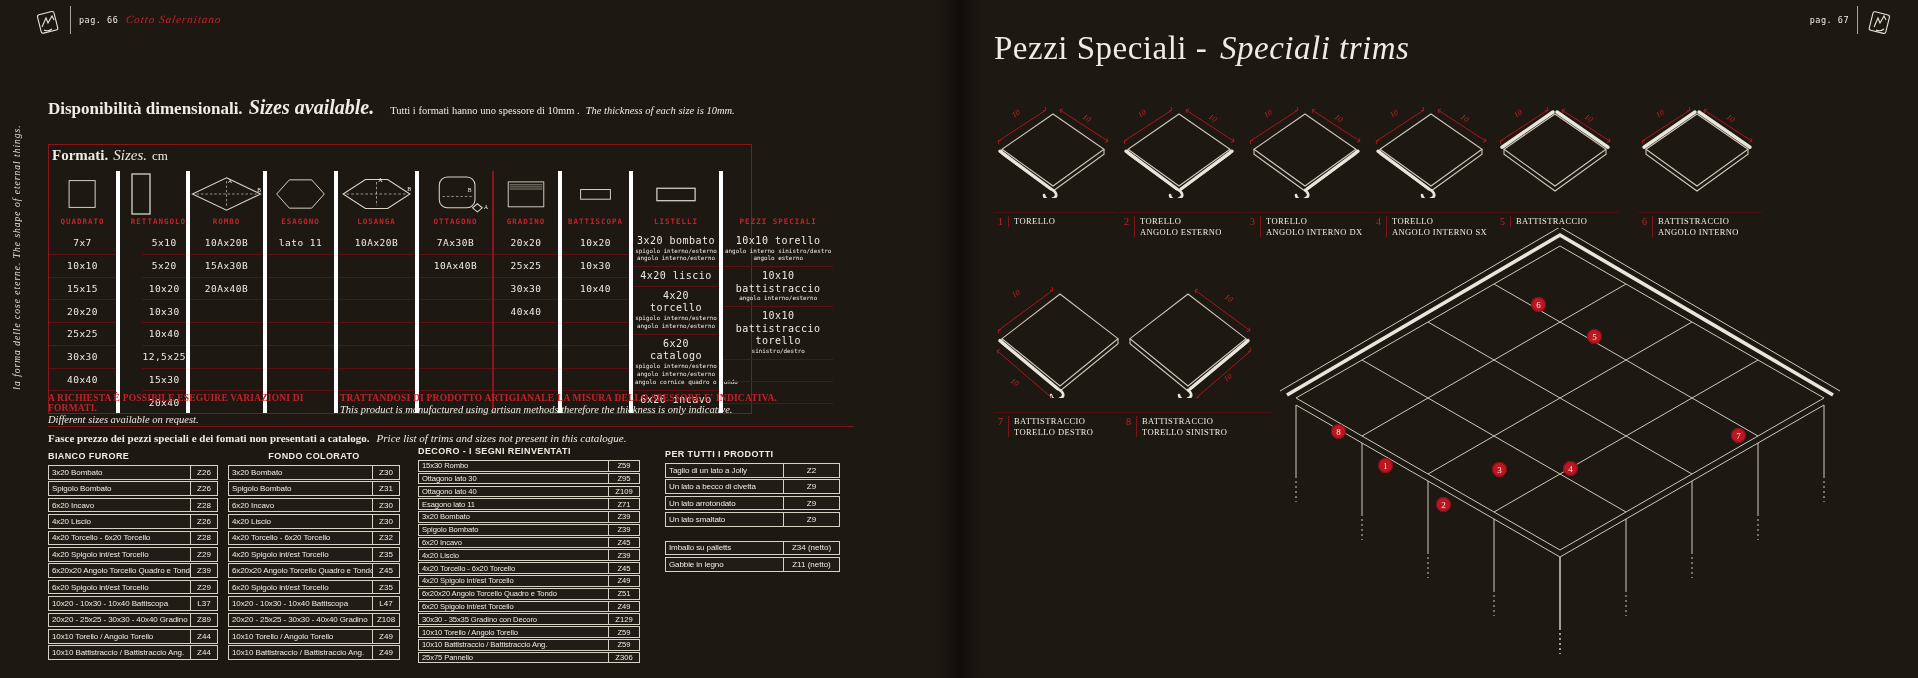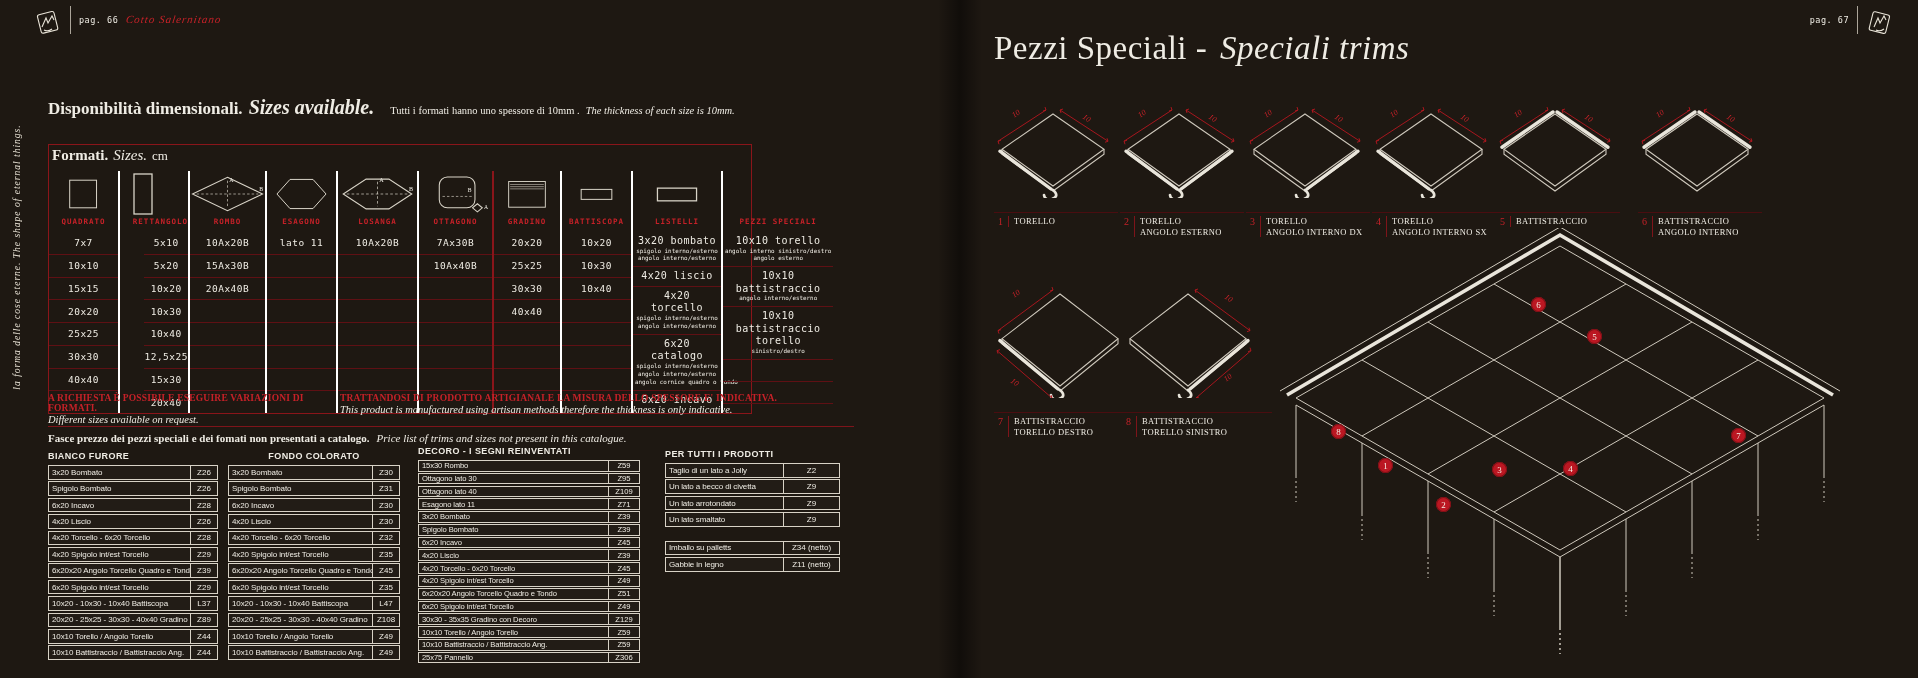--- a/index.html
+++ b/index.html
@@ -27,21 +27,21 @@
   .subtitle .n{font-size:10.5px;margin-left:10px;}
   .subtitle .ni{font-size:10.5px;font-style:italic;}
 
   
   .fmt-table{left:48px;top:116px;width:704px;height:270px;border:1px solid #8a151a;box-sizing:border-box;margin-top:28px;}
   .fmt-head{position:absolute;left:3px;top:2px;display:flex;align-items:baseline;gap:5px;}
   .fmt-head .b{font-weight:bold;font-size:15px;}
   .fmt-head .i{font-style:italic;font-size:15px;}
   .fmt-head .u{font-size:13px;}
   .fmt-cols{position:absolute;left:0;top:26px;right:0;bottom:0;display:flex;}
-  .fmt-col{box-sizing:border-box;border-right:2px solid #ffffff;display:flex;flex-direction:column;}
+  .fmt-col{box-sizing:border-box;border-right:4px solid #ffffff;display:flex;flex-direction:column;}
   .fmt-col:last-child{border-right:none;}
   .fmt-col.thick{border-right:2px solid #8a151a;}
   .fmt-icon{height:46px;display:flex;align-items:center;justify-content:center;}
   .fmt-name{height:15px;text-align:center;color:#c62128;font-family:"DejaVu Sans Mono",monospace;
             font-size:7.5px;font-weight:bold;letter-spacing:1px;}
   .fmt-rows{flex:1;display:flex;flex-direction:column;}
   .size-cell{flex:1;display:flex;align-items:center;justify-content:center;
              font-family:"DejaVu Sans Mono",monospace;font-size:9.5px;letter-spacing:.5px;
              border-bottom:1px solid #5f1014;}
   .size-cell:last-child{border-bottom:none;}

